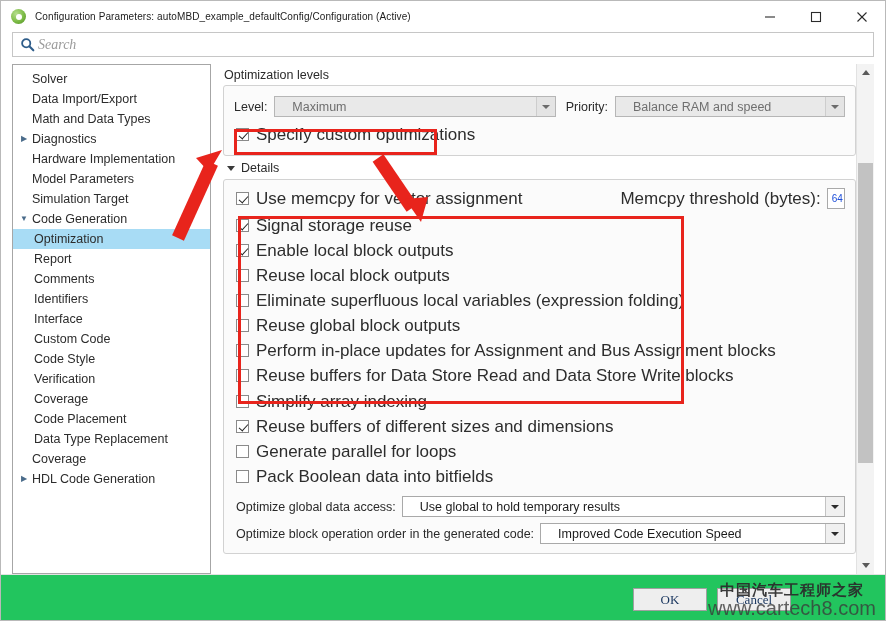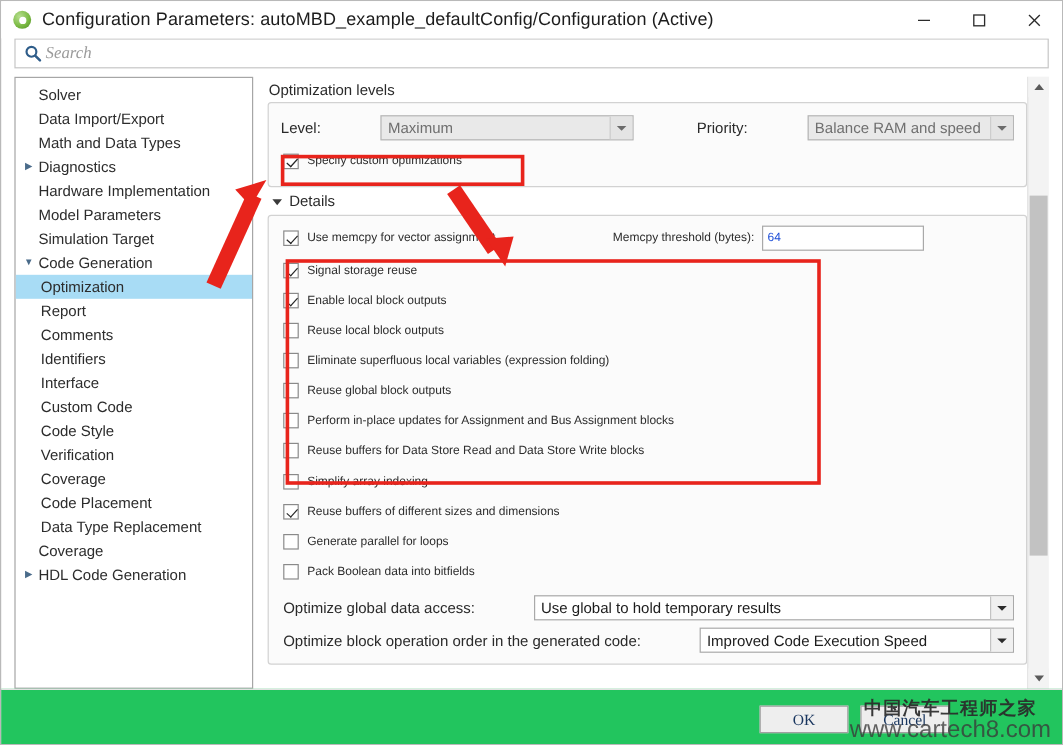--- a/index.html
+++ b/index.html
@@ -48,21 +48,21 @@
     border-radius: 50%;
     background: radial-gradient(circle at 35% 32%, #b6de8e 0%, #7cbb45 55%, #4e8c22 100%);
   }
   #app-icon .hole {
     position: absolute; left: 5.5px; top: 5.5px;
     width: 6px; height: 6px;
     border-radius: 50%;
     background: #ffffff;
   }
   #title-text {
-    font-size: 15px;
+    font-size: 10px;
     color: #1c1c1c;
     white-space: nowrap;
     letter-spacing: 0.1px;
   }
   #win-controls {
     position: absolute;
     right: 0; top: 0;
     height: 31px;
     display: flex;
   }
@@ -179,37 +179,37 @@
     border-radius: 3px;
     background: #fbfbfb;
     box-sizing: border-box;
     padding: 8px 10px 9px 10px;
   }
 
   .row {
     display: flex;
     align-items: center;
     height: 23px;
-    gap: 43px;
   }
   .row-label {
     font-size: 12.5px;
     color: #2a2a2a;
     white-space: nowrap;
   }
 
   
   .combo {
     height: 21px;
     border: 1px solid #b6b6b6;
     background: #e9e9e9;
     display: flex;
     align-items: stretch;
     box-sizing: border-box;
     min-width: 0;
+    padding-left: 12px;
   }
   .combo .cval {
     flex: 1;
     display: flex; align-items: center;
     padding-left: 5px;
     font-size: 12.5px;
     color: #6f6f6f;
     white-space: nowrap;
     overflow: hidden;
     min-width: 0;
@@ -249,21 +249,21 @@
   .cbox.checked::after {
     content: "";
     position: absolute;
     left: 3.5px; top: 0.5px;
     width: 4px; height: 8px;
     border: solid #252525;
     border-width: 0 1.6px 1.6px 0;
     transform: rotate(42deg);
   }
   .cblabel {
-    font-size: 10px;
+    font-size: 17px;
     color: #2d2d2d;
     white-space: nowrap;
   }
 
   
   .txtfield {
     height: 21px;
     border: 1px solid #a9a9a9;
     background: #ffffff;
     box-sizing: border-box;

